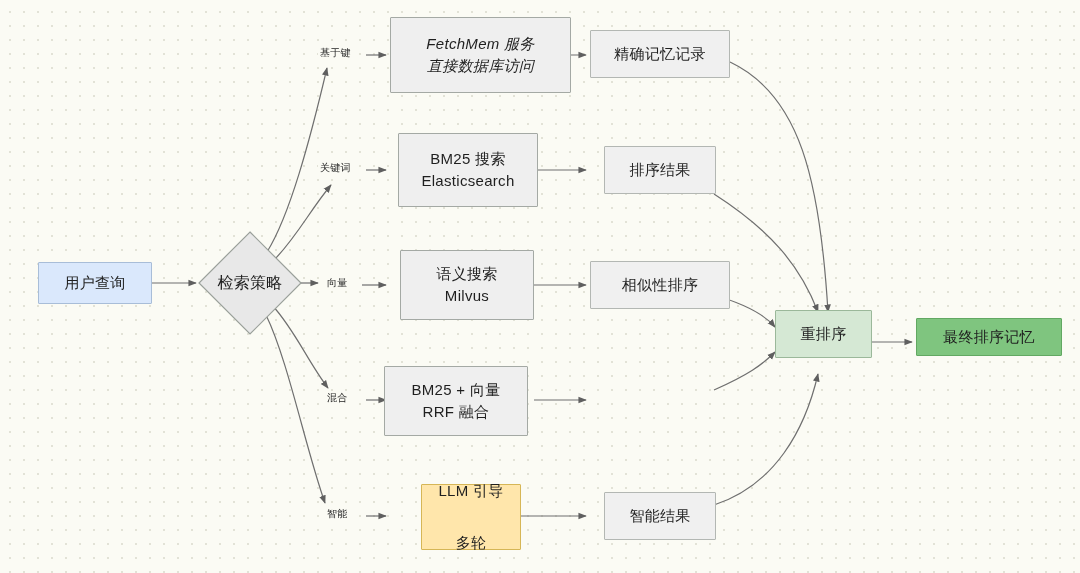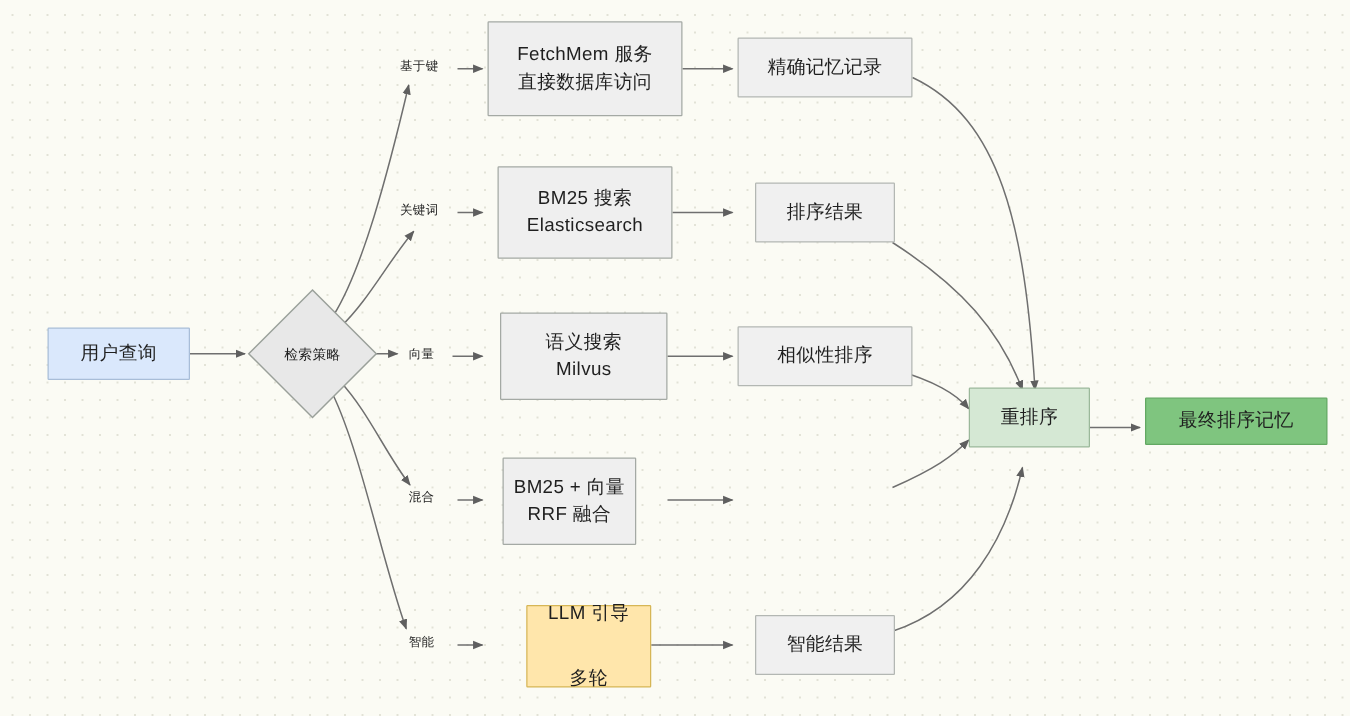--- a/index.html
+++ b/index.html
@@ -82,21 +82,21 @@
   }
   .diamond-label {
     position: absolute;
     left: 0;
     top: 0;
     width: 100%;
     height: 100%;
     display: flex;
     align-items: center;
     justify-content: center;
-    font-size: 11px;
+    font-size: 16px;
     color: #1f1f1f;
     letter-spacing: 0.3px;
     font-family: Liberation Mono, monospace;
   }
   .edge-label {
     position: absolute;
     z-index: 3;
     font-size: 10px;
     color: #1f1f1f;
     letter-spacing: 0.3px;
@@ -158,36 +158,36 @@
     </svg>
     <div class="diamond-label">检索策略</div>
   </div>
 
   <div class="edge-label" style="left:318px; top:46px;">基于键</div>
   <div class="edge-label" style="left:318px; top:161px;">关键词</div>
   <div class="edge-label" style="left:325px; top:276px;">向量</div>
   <div class="edge-label" style="left:325px; top:391px;">混合</div>
   <div class="edge-label" style="left:325px; top:507px;">智能</div>
 
-  <div class="node rect n-process" style="left:390px; top:17px; width:156px; height:76px;">
+  <div class="node rect n-process" style="left:390px; top:17px; width:181px; height:76px;font-style:italic;">
     <span class="line">FetchMem 服务</span>
     <span class="line">直接数据库访问</span>
   </div>
 
   <div class="node rect n-process" style="left:398px; top:133px; width:140px; height:74px;">
     <span class="line">BM25 搜索</span>
     <span class="line">Elasticsearch</span>
   </div>
 
   <div class="node rect n-process" style="left:400px; top:250px; width:134px; height:70px;">
     <span class="line">语义搜索</span>
     <span class="line">Milvus</span>
   </div>
 
-  <div class="node rect n-process" style="left:402px; top:366px; width:107px; height:70px;">
+  <div class="node rect n-process" style="left:384px; top:366px; width:144px; height:70px;">
     <span class="line">BM25 + 向量</span>
     <span class="line">RRF 融合</span>
   </div>
 
   <div class="node rect n-process-hi" style="left:421px; top:484px; width:100px; height:66px;gap:30px;">
     <span class="line">LLM 引导</span>
     <span class="line">多轮</span>
   </div>
 
   <div class="node rect n-result" style="left:590px; top:30px; width:140px; height:48px;">

